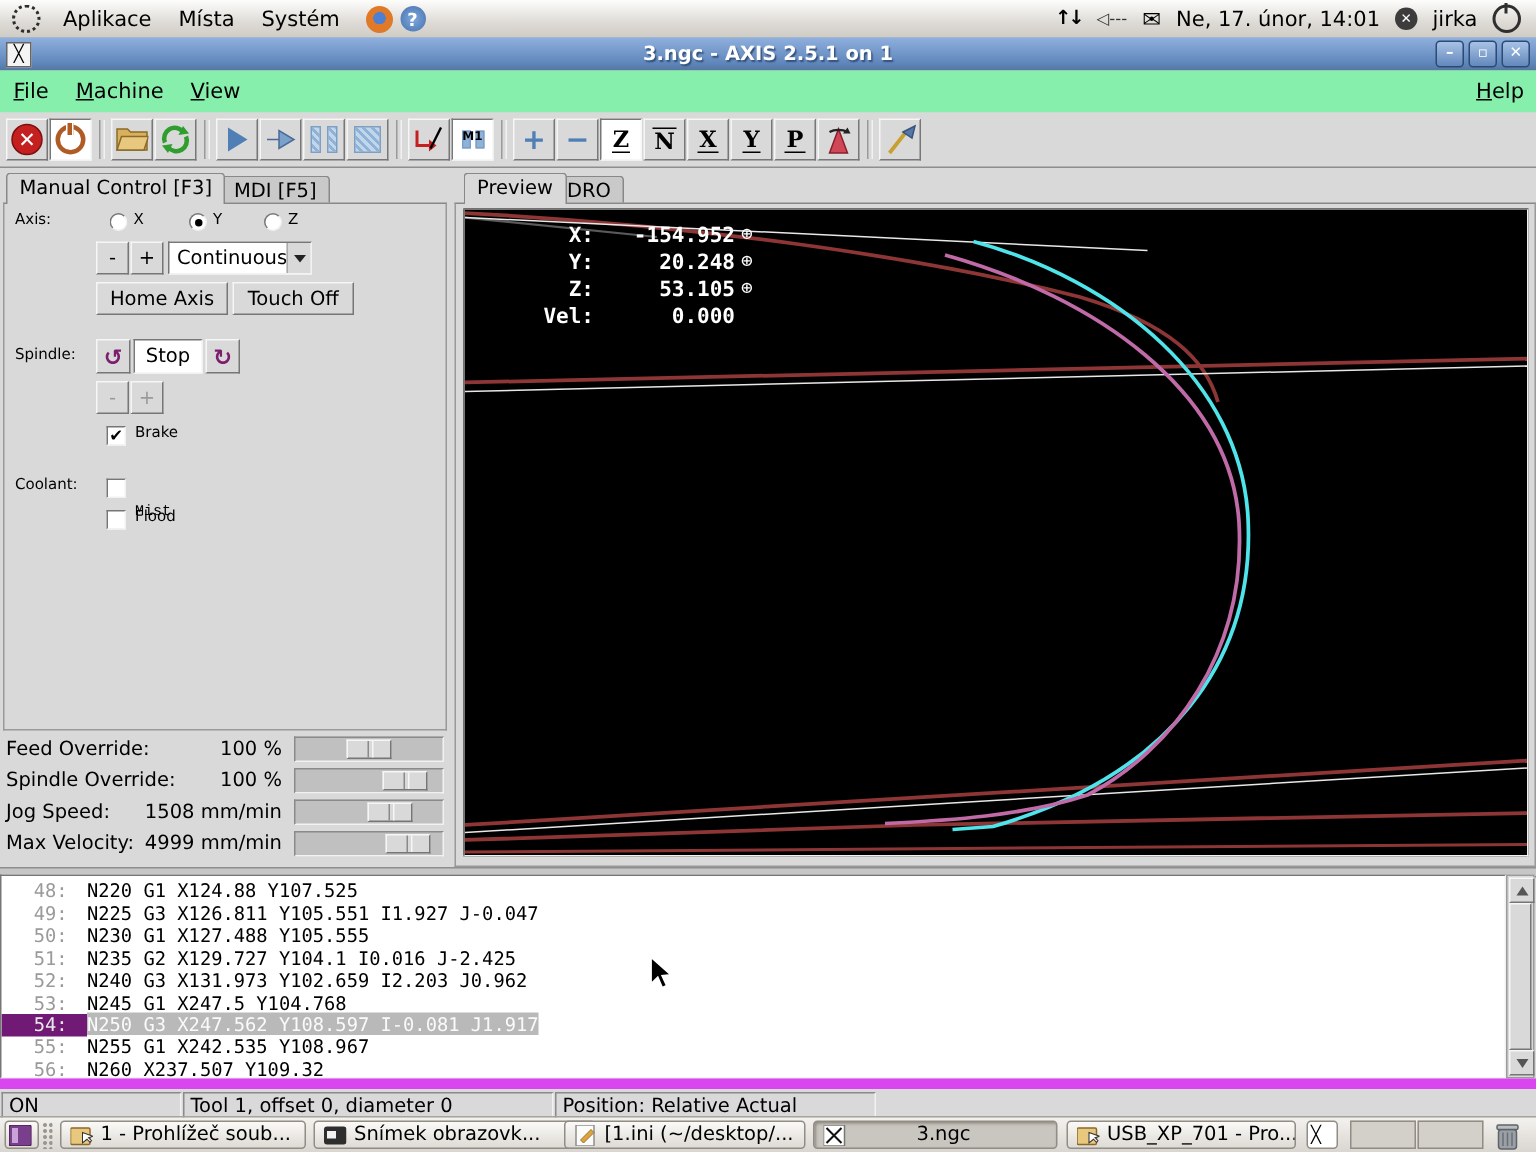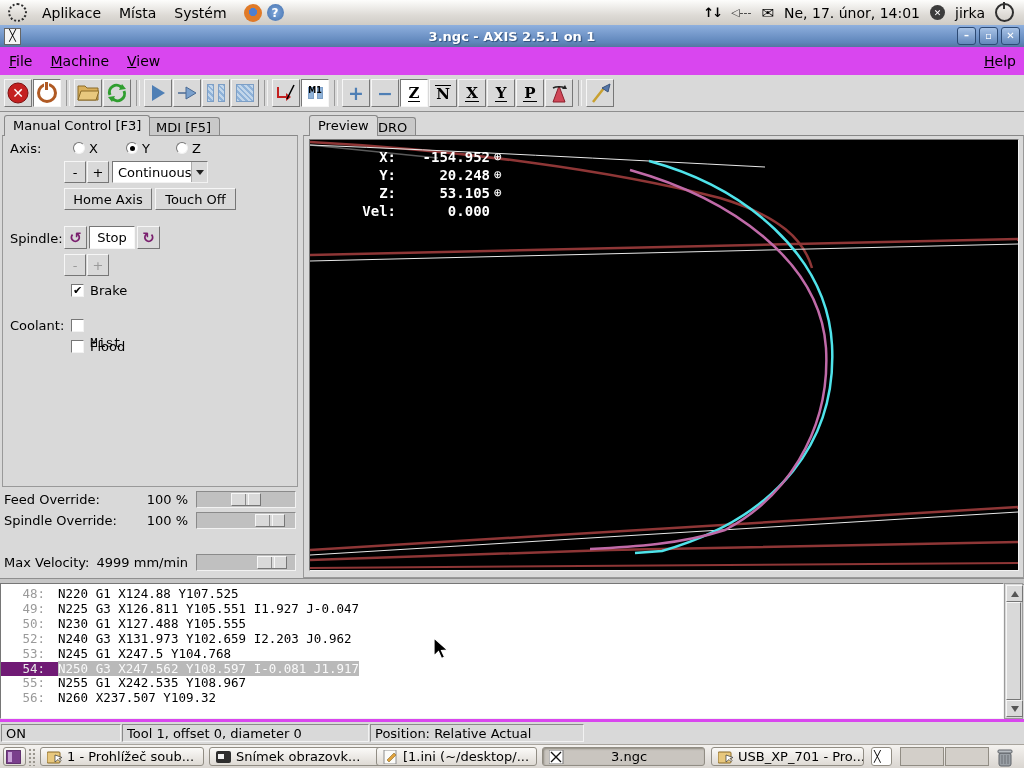--- a/index.html
+++ b/index.html
@@ -27,21 +27,21 @@
   
   .titlebar{position:absolute;left:0;top:25px;width:1024px;height:22px;
     background:linear-gradient(#8fb0de,#5e85ba 80%,#53779f);display:flex;align-items:center;}
   .title-text{position:absolute;left:0;right:0;text-align:center;color:#fff;font-weight:bold;font-size:13px;
     text-shadow:1px 1px 1px #33507a;}
   .win-icon{width:15px;height:15px;background:#f4f4f4;border:1px solid #666;margin-left:4px;z-index:2;
     font-size:11px;line-height:14px;text-align:center;font-family:"DejaVu Serif",serif;}
   .winbtns{margin-left:auto;display:flex;gap:3px;padding-right:4px;z-index:2;}
   .winbtn{width:17px;height:16px;border-radius:3px;border:1px solid #2d4a74;
     background:linear-gradient(#a7c2e6,#6388bb);color:#fff;font-size:10px;line-height:15px;text-align:center;font-weight:bold;}
-  .menubar{position:absolute;left:0;top:47px;width:1024px;height:28px;background:#d946ef;display:flex;align-items:center;}
+  .menubar{position:absolute;left:0;top:47px;width:1024px;height:28px;background:#86efac;display:flex;align-items:center;}
   .menu-item{display:inline-block;padding:4px 9px;font-size:14px;}
   .menu-item::first-letter{text-decoration:underline;}
   .menu-help{margin-left:auto;padding-right:8px;}
   
   .toolbar{position:absolute;left:0;top:75px;width:1024px;height:37px;background:#d9d9d9;
     border-bottom:1px solid #8e8e8e;display:flex;align-items:center;padding-left:4px;box-sizing:border-box;}
   .tbtn{width:28px;height:28px;margin-right:1px;display:flex;align-items:center;justify-content:center;
     background:#d9d9d9;border:1px solid;border-color:#f6f6f6 #777 #777 #f6f6f6;box-sizing:border-box;}
   .tbtn.pressed{background:#ffffff;border-color:#777 #f6f6f6 #f6f6f6 #777;}
   .tsep{width:2px;height:26px;margin:0 4px;border-left:1px solid #9a9a9a;border-right:1px solid #f2f2f2;}
@@ -58,21 +58,21 @@
   .m1-icon .bars div{width:4px;height:10px;background:#8fb2d8;border:1px solid #7d9fc6;}
   .m1-icon .lbl{font-size:8px;font-weight:bold;line-height:8px;text-align:right;}
   .mach-power{width:14px;height:14px;border:3px solid #b05a24;border-radius:50%;position:relative;}
   .mach-power::after{content:"";position:absolute;left:4px;top:-4px;width:3px;height:8px;background:#b05a24;border:1px solid #fff;border-top:none;border-bottom:none;}
   
   .tab{position:absolute;box-sizing:border-box;background:#d9d9d9;border:1px solid #888;border-bottom:none;
     border-radius:3px 3px 0 0;padding:2px 8px;font-size:13px;}
   .tab.inactive{background:#c9c9c9;}
   .panel-frame{position:absolute;box-sizing:border-box;border:1px solid #999;border-top:1px solid #888;background:#d9d9d9;}
   
-  .lbl{position:absolute;font-size:13px;}
+  .lbl{position:absolute;font-size:10px;}
   .btn{position:absolute;box-sizing:border-box;background:#d9d9d9;border:1px solid;border-color:#f6f6f6 #767676 #767676 #f6f6f6;
     text-align:center;font-size:13px;display:flex;align-items:center;justify-content:center;}
   .btn.pressed{background:#fff;border-color:#767676 #f6f6f6 #f6f6f6 #767676;}
   .btn.disabled{color:#9a9a9a;}
   .radio{position:absolute;width:12px;height:12px;border-radius:50%;background:#fff;
     border:1px solid;border-color:#767676 #f2f2f2 #f2f2f2 #767676;box-sizing:border-box;}
   .radio.sel::after{content:"";position:absolute;left:2.5px;top:2.5px;width:5px;height:5px;border-radius:50%;background:#000;}
   .checkbox{position:absolute;width:13px;height:13px;background:#fff;border:1px solid;
     border-color:#767676 #f2f2f2 #f2f2f2 #767676;box-sizing:border-box;font-size:11px;line-height:11px;text-align:center;font-weight:bold;}
   .combo{position:absolute;box-sizing:border-box;background:#fff;border:1px solid;border-color:#767676 #f2f2f2 #f2f2f2 #767676;
@@ -111,21 +111,21 @@
   .gline.selected .num{background:#701a75;color:#e8e8e8;}
   .vscroll{position:absolute;left:1004px;top:583px;width:19px;height:136px;background:#d9d9d9;border:1px solid #9a9a9a;box-sizing:border-box;}
   .varrow{position:absolute;left:1px;width:15px;height:15px;background:#d9d9d9;border:1px solid;border-color:#f6f6f6 #767676 #767676 #f6f6f6;
     display:flex;align-items:center;justify-content:center;}
   .varrow i{width:0;height:0;border-left:4px solid transparent;border-right:4px solid transparent;}
   .varrow.up{top:1px;} .varrow.up i{border-bottom:6px solid #555;}
   .varrow.down{bottom:1px;} .varrow.down i{border-top:6px solid #555;}
   .vthumb{position:absolute;left:1px;top:18px;width:15px;height:98px;background:#d9d9d9;
     border:1px solid;border-color:#f6f6f6 #767676 #767676 #f6f6f6;box-sizing:border-box;}
   
-  .statusbar{position:absolute;left:0;top:719px;width:1024px;height:23px;background:#d9d9d9;border-top:3px solid #d946ef;}
+  .statusbar{position:absolute;left:0;top:719px;width:1024px;height:23px;background:#d9d9d9;border-top:7px solid #d946ef;}
   .scell{position:absolute;top:2px;height:18px;background:#d9d9d9;border:1px solid;border-color:#8a8a8a #f2f2f2 #f2f2f2 #8a8a8a;
     box-sizing:border-box;padding:1px 4px;font-size:13px;}
   
   .taskbar{position:absolute;left:0;top:744px;width:1024px;height:24px;
     background:linear-gradient(#f4f2ef,#d8d4cf);border-top:1px solid #a8a49d;}
   .tk-btn{position:absolute;top:2px;height:19px;box-sizing:border-box;border:1px solid #918d84;border-radius:3px;
     background:linear-gradient(#fbfaf8,#dedad4);display:flex;align-items:center;font-size:13px;padding:0 6px;gap:5px;overflow:hidden;white-space:nowrap;}
   .tk-btn.active{background:#c9c5bf;box-shadow:inset 1px 1px 2px #8d897f;gap:47px;}
   .tk-handle{position:absolute;left:28px;top:3px;width:7px;height:18px;
     background:radial-gradient(circle 1px,#9a968e 1px,transparent 1.6px);background-size:4px 4px;}
@@ -324,20 +324,27 @@
     <span class="ov-value">100 %</span>
     <span class="slider">
         <span class="handle" style="left:34px;"></span>
       </span>
   </div>
   <div class="ov-row" style="top:511px;">
     <span class="ov-label">Spindle Override:</span>
     <span class="ov-value">100 %</span>
     <span class="slider">
         <span class="handle" style="left:58px;"></span>
+      </span>
+  </div>
+  <div class="ov-row" style="top:532px;">
+    <span class="ov-label">Jog Speed:</span>
+    <span class="ov-value">1508 mm/min</span>
+    <span class="slider">
+        <span class="handle" style="left:48px;"></span>
       </span>
   </div>
   <div class="ov-row" style="top:553px;">
     <span class="ov-label">Max Velocity:</span>
     <span class="ov-value">4999 mm/min</span>
     <span class="slider">
         <span class="handle" style="left:60px;"></span>
       </span>
   </div>
 
@@ -380,20 +387,21 @@
           <span class="v">0.000</span>
         </div>
     </div>
   </div>
 
   <div class="gcode-sash"></div>
   <div class="gcode">
     <div class="gline"><span class="num">48:</span><span class="hl">N220 G1 X124.88 Y107.525</span></div>
     <div class="gline"><span class="num">49:</span><span class="hl">N225 G3 X126.811 Y105.551 I1.927 J-0.047</span></div>
     <div class="gline"><span class="num">50:</span><span class="hl">N230 G1 X127.488 Y105.555</span></div>
+    <div class="gline"><span class="num">51:</span><span class="hl">N235 G2 X129.727 Y104.1 I0.016 J-2.425</span></div>
     <div class="gline"><span class="num">52:</span><span class="hl">N240 G3 X131.973 Y102.659 I2.203 J0.962</span></div>
     <div class="gline"><span class="num">53:</span><span class="hl">N245 G1 X247.5 Y104.768</span></div>
     <div class="gline selected"><span class="num">54:</span><span class="hl">N250 G3 X247.562 Y108.597 I-0.081 J1.917</span></div>
     <div class="gline"><span class="num">55:</span><span class="hl">N255 G1 X242.535 Y108.967</span></div>
     <div class="gline"><span class="num">56:</span><span class="hl">N260 X237.507 Y109.32</span></div>
   </div>
   <div class="vscroll">
     <span class="varrow up">
         <i></i>
       </span>

